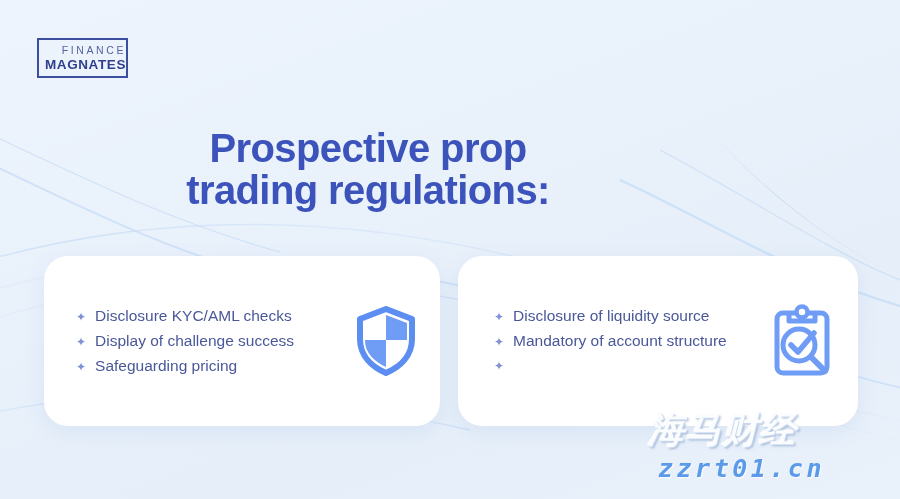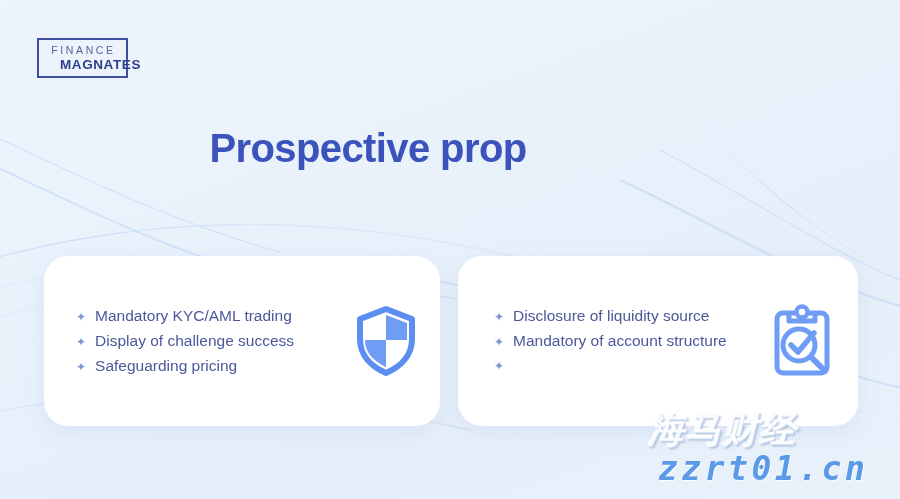--- a/index.html
+++ b/index.html
@@ -30,21 +30,21 @@
   #logo {
     position: absolute;
     left: 37px;
     top: 38px;
     width: 91px;
     height: 40px;
     border: 2px solid #3b4f9e;
     box-sizing: border-box;
     display: flex;
     flex-direction: column;
-    align-items: center;
+    align-items: flex-end;
     justify-content: center;
     background: transparent;
   }
   #logo .lg-top {
     font-size: 10.5px;
     letter-spacing: 2.6px;
     color: #55639e;
     font-weight: 400;
     line-height: 13px;
     padding-left: 2px;
@@ -139,21 +139,21 @@
     color: #fbfcfe;
     text-shadow:
        1px 1px 0 #c8d8ef,
        2px 2px 2px rgba(120,150,190,0.55),
       -1px -1px 0 rgba(255,255,255,0.9);
     line-height: 52px;
     white-space: nowrap;
   }
   #wm-dom {
     font-family: "DejaVu Sans Mono", monospace;
-    font-size: 33px;
+    font-size: 25px;
     font-weight: 700;
     font-style: italic;
     letter-spacing: 3.5px;
     color: #5b9ae8;
     text-shadow: 1px 1px 1px rgba(255,255,255,0.85);
     line-height: 30px;
     margin-top: -2px;
     padding-left: 10px;
     white-space: nowrap;
   }
@@ -187,27 +187,28 @@
     <path d="M-40,420 C120,380 300,392 470,430" fill="none" stroke="url(#wv2)" stroke-width="1.3"></path>
   </svg>
 
   <div id="logo">
     <span class="lg-top">FINANCE</span>
     <span class="lg-bot">MAGNATES</span>
   </div>
 
   <h1 id="title">
     <span class="tl">Prospective prop</span>
+    <span class="tl">trading regulations:</span>
   </h1>
 
   <div class="card" id="card-left">
     <div class="bullets">
       <div class="bullet-row">
         <span class="bullet-mark">✦</span>
-        <span>Mandatory KYC/AML trading</span>
+        <span>Disclosure KYC/AML checks</span>
       </div>
       <div class="bullet-row">
         <span class="bullet-mark">✦</span>
         <span>Display of challenge success</span>
       </div>
       <div class="bullet-row">
         <span class="bullet-mark">✦</span>
         <span>Safeguarding pricing</span>
       </div>
     </div>

